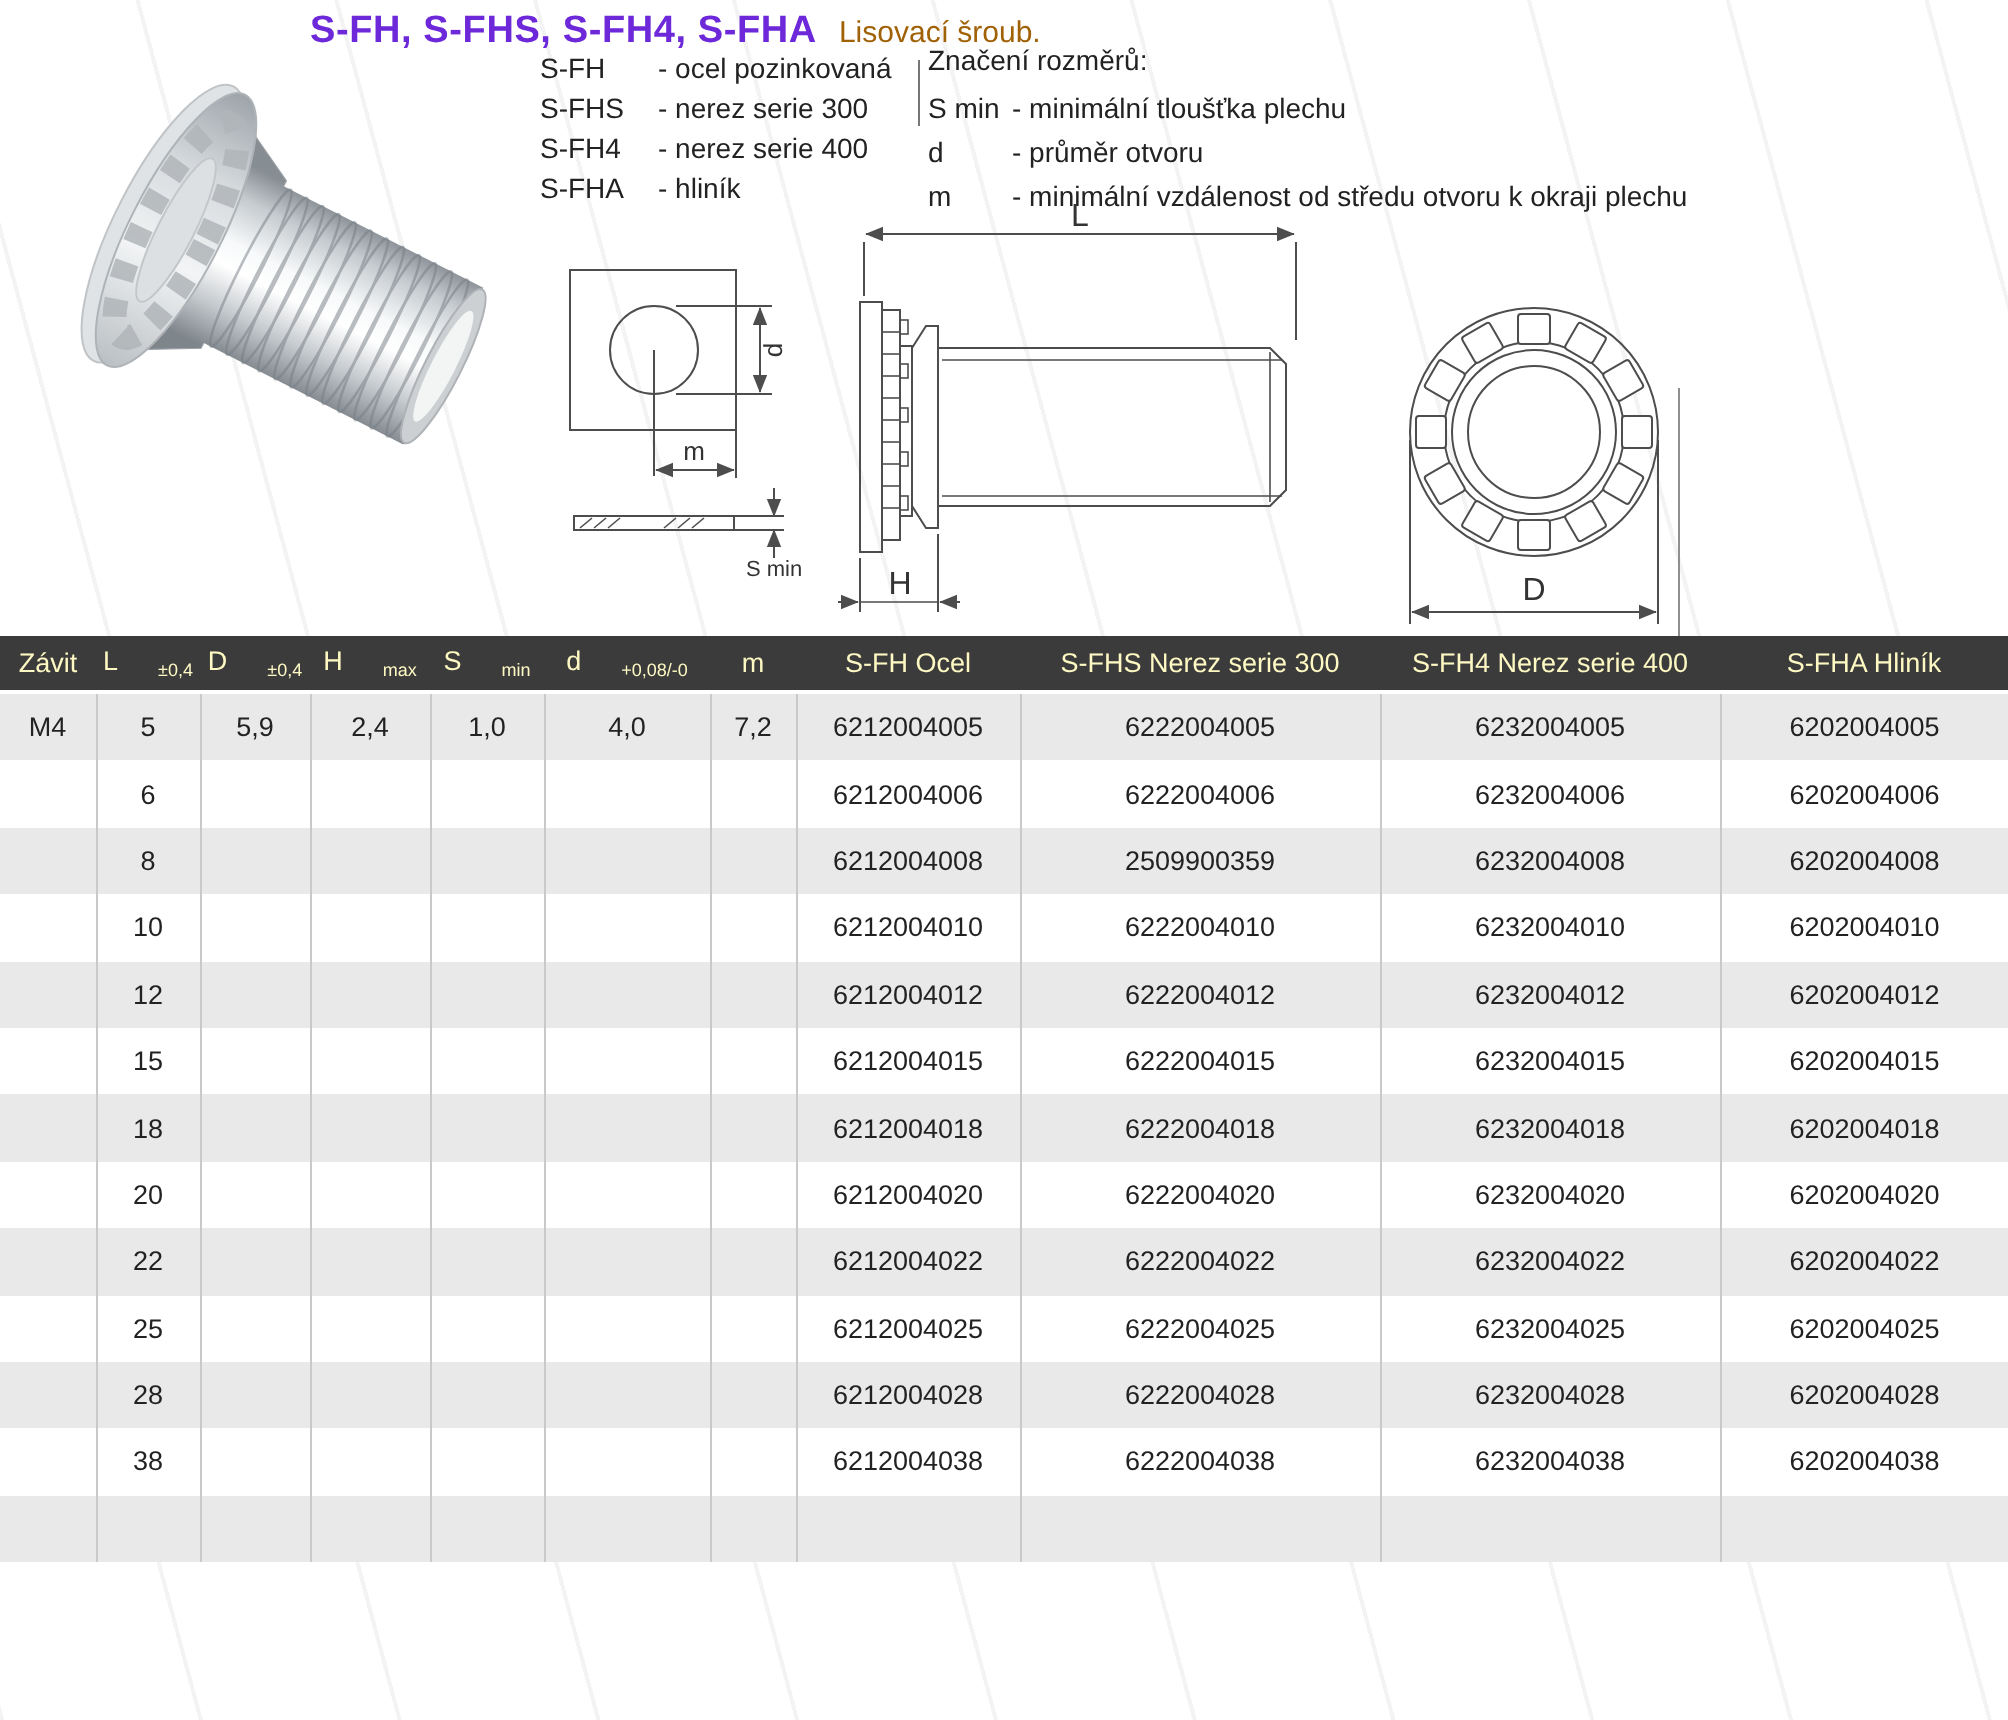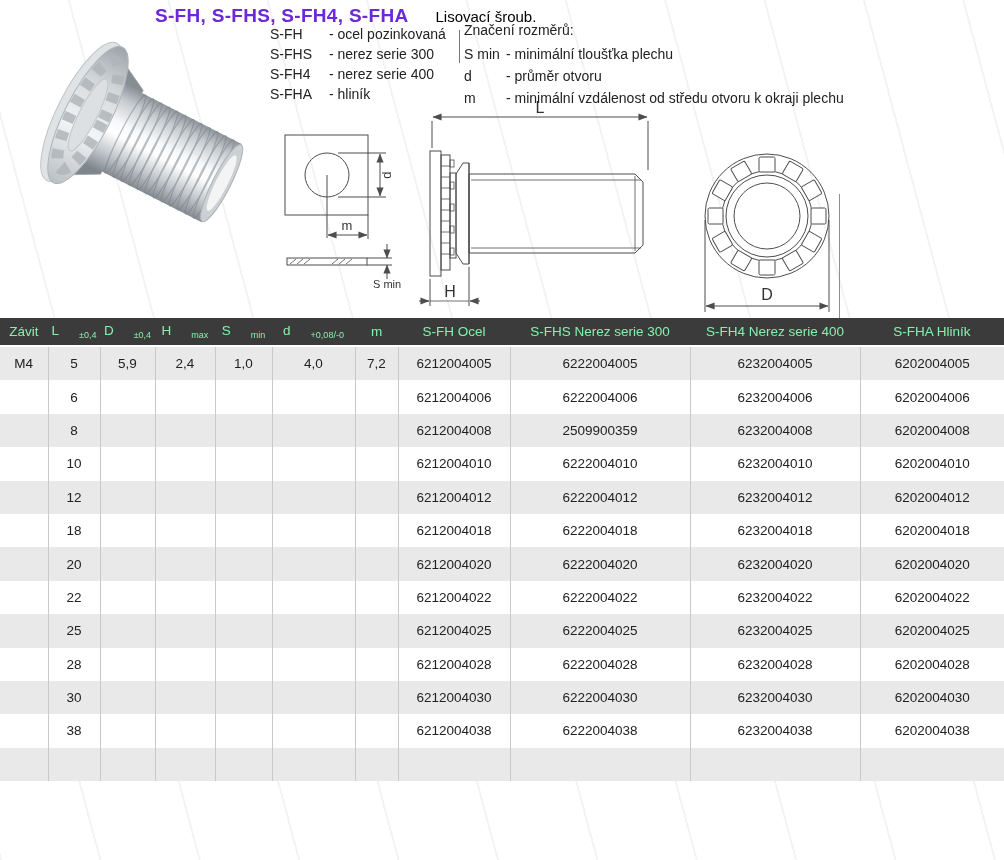--- a/index.html
+++ b/index.html
@@ -10,38 +10,38 @@
   .page::before{ 
     content:"";position:absolute;inset:0;
     background:repeating-linear-gradient(75deg,rgba(90,90,90,.07) 0 2px,transparent 2px 96px);
     pointer-events:none;
   }
   .vrule{position:absolute;left:839px;top:194px;width:1px;height:124px;background:#8f8f8f;}
   
   .title{position:absolute;left:155px;top:5px;margin:0;font-size:19px;font-weight:bold;
          letter-spacing:.3px;white-space:nowrap;}
   .title .green{color:#6d28d9;}
-  .subtitle{font-size:15px;font-weight:normal;color:#000000;margin-left:27px;letter-spacing:0;}
+  .subtitle{font-size:15px;font-weight:normal;color:#a16207;margin-left:11px;letter-spacing:0;}
   .mat-legend{position:absolute;left:270px;top:24px;font-size:14px;}
   .mat-legend .lrow{display:flex;height:20px;align-items:center;gap:16px;}
   .mat-legend .code{width:43px;flex:none;}
   .legend-divider{position:absolute;left:459px;top:30px;width:1px;height:33px;background:#777;}
   .dim-legend{position:absolute;left:464px;top:22px;font-size:14px;}
   .dim-legend .heading{height:21px;}
   .dim-legend .lrow{display:flex;height:22px;align-items:center;}
   .dim-legend .sym{width:42px;flex:none;}
   
   .photo{position:absolute;left:2px;top:15px;}
   .dwg-side{position:absolute;left:270px;top:98px;}
   .dwg-head{position:absolute;left:690px;top:128px;}
   svg text{font-family:"Liberation Sans","DejaVu Sans",sans-serif;fill:#333;}
   
   table.spec{position:absolute;left:0;top:318px;width:1004px;border-collapse:collapse;
              table-layout:fixed;font-size:13.5px;}
-  table.spec thead th{background:#3b3b3b;color:#86efac;height:27px;font-weight:500;
+  table.spec thead th{background:#3b3b3b;color:#fef9c3;height:27px;font-weight:500;
              text-align:center;border-bottom:2px solid #fff;padding:0;white-space:nowrap;}
   table.spec thead th .sub{font-size:9px;vertical-align:-3px;margin-left:20px;}
   table.spec tbody td{height:33.4px;text-align:center;padding:0;color:#222;}
   table.spec tbody tr:nth-child(odd){background:#e9e9e9;}
   table.spec tbody tr:nth-child(even){background:#ffffff;}
   table.spec tbody td + td{border-left:1px solid #c9c9c9;}
 </style>
 </head>
 <body>
 
@@ -331,20 +331,33 @@
           <td></td>
           <td></td>
           <td></td>
           <td>6212004012</td>
           <td>6222004012</td>
           <td>6232004012</td>
           <td>6202004012</td>
         </tr>
         <tr>
           <td></td>
+          <td>15</td>
+          <td></td>
+          <td></td>
+          <td></td>
+          <td></td>
+          <td></td>
+          <td>6212004015</td>
+          <td>6222004015</td>
+          <td>6232004015</td>
+          <td>6202004015</td>
+        </tr>
+        <tr>
+          <td></td>
           <td>18</td>
           <td></td>
           <td></td>
           <td></td>
           <td></td>
           <td></td>
           <td>6212004018</td>
           <td>6222004018</td>
           <td>6232004018</td>
           <td>6202004018</td>
@@ -396,33 +409,20 @@
           <td></td>
           <td></td>
           <td></td>
           <td>6212004028</td>
           <td>6222004028</td>
           <td>6232004028</td>
           <td>6202004028</td>
         </tr>
         <tr>
           <td></td>
-          <td>30</td>
-          <td></td>
-          <td></td>
-          <td></td>
-          <td></td>
-          <td></td>
-          <td>6212004030</td>
-          <td>6222004030</td>
-          <td>6232004030</td>
-          <td>6202004030</td>
-        </tr>
-        <tr>
-          <td></td>
           <td>38</td>
           <td></td>
           <td></td>
           <td></td>
           <td></td>
           <td></td>
           <td>6212004038</td>
           <td>6222004038</td>
           <td>6232004038</td>
           <td>6202004038</td>

